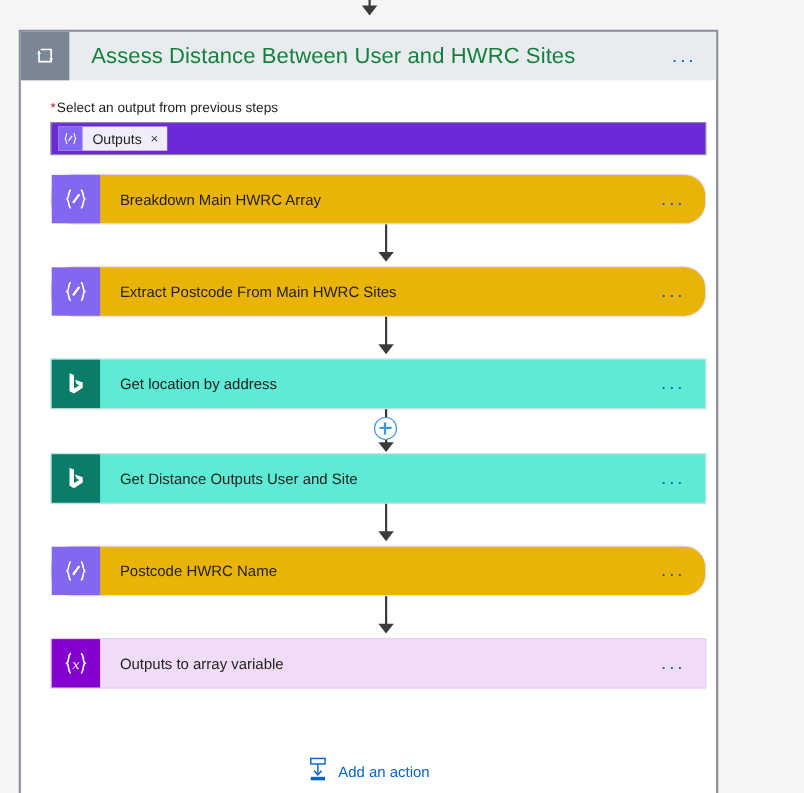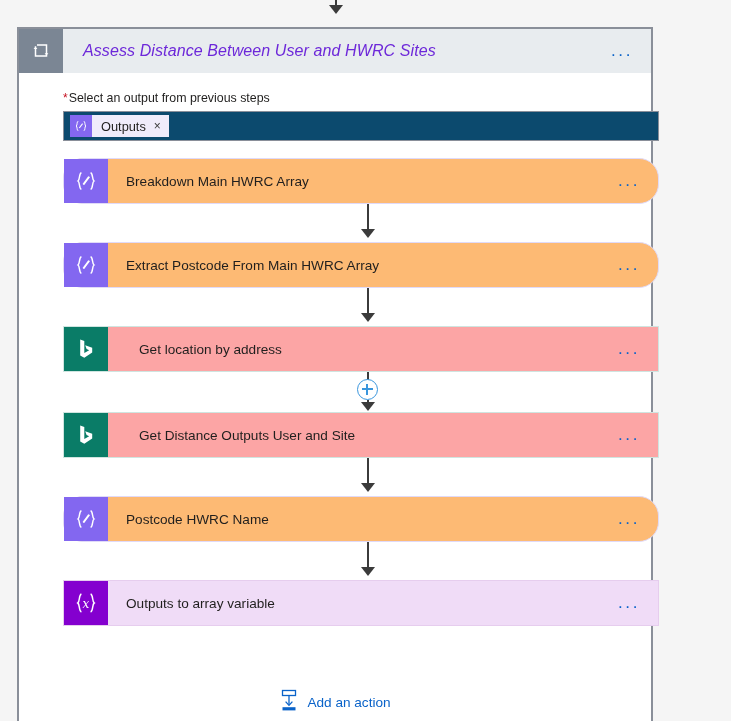--- a/index.html
+++ b/index.html
@@ -83,39 +83,38 @@
     height: 44px;
     background: #7b8694;
     flex: 0 0 44px;
     display: flex;
     align-items: center;
     justify-content: center;
   }
   #scope-title {
     flex: 1 1 auto;
     padding-left: 20px;
-    font-size: 16px;
-    color: #6d28d9;
+    font-size: 20px;
+    color: #15803d;
     letter-spacing: .1px;
-    font-style: italic;
   }
   .ellipsis {
     flex: 0 0 auto;
     padding-right: 18px;
     color: #0a63c9;
     font-size: 17px;
     letter-spacing: 2.6px;
     line-height: 8px;
     user-select: none;
   }
 
   
   #scope-body {
     position: relative;
-    padding: 0 32px;
+    padding: 0 15px;
   }
 
   .field-label {
     margin-top: 18px;
     margin-left: 12px;
     font-size: 12.4px;
     color: #201f1e;
   }
   .req-star {
     color: #c50f1f;
@@ -125,21 +124,21 @@
   }
 
   .token-box {
     margin-top: 6px;
     margin-left: 12px;
     margin-right: 0px;
     width: 596px;
     height: 30px;
     border: 1px solid #8a8f99;
     box-sizing: border-box;
-    background: #0c4a6e;
+    background: #6d28d9;
     display: flex;
     align-items: center;
     padding-left: 6px;
   }
   .token {
     display: inline-flex;
     align-items: center;
     height: 22px;
     background: #f0ecfb;
   }
@@ -168,22 +167,22 @@
   .card {
     position: relative;
     margin-left: 12px;
     width: 596px;
     height: 46px;
     display: flex;
     align-items: center;
     border: 1px solid #d8d8de;
     box-sizing: border-box;
   }
-  .card.compose { background: #fdba74; border-color: #e0daf8; border-radius: 20px; }
-  .card.bing    { background: #fca5a5; border-color: #cfe5e0; gap: 13px; }
+  .card.compose { background: #eab308; border-color: #e0daf8; border-radius: 20px; }
+  .card.bing    { background: #5eead4; border-color: #cfe5e0; }
   .card.variable{ background: #f0dcf7; border-color: #e6cdee; }
 
   .card-icon {
     flex: 0 0 44px;
     width: 44px; height: 44px;
     display: flex;
     align-items: center;
     justify-content: center;
   }
   .card.compose  .card-icon { background: #8367f0; }
@@ -295,21 +294,21 @@
 
       <div class="card compose">
         <div class="card-icon">
           <svg width="26" height="26" viewBox="0 0 26 26" aria-hidden="true">
             <path d="M8.4 4.6 C5.8 5.6 7.1 11.6 5.0 13 C7.1 14.4 5.8 20.4 8.4 21.4" fill="none" stroke="#ffffff" stroke-width="1.5"></path>
             <path d="M17.6 4.6 C20.2 5.6 18.9 11.6 21.0 13 C18.9 14.4 20.2 20.4 17.6 21.4" fill="none" stroke="#ffffff" stroke-width="1.5"></path>
             <path d="M10.2 16.4 L15.9 8.6" fill="none" stroke="#ffffff" stroke-width="1.6"></path>
             <path d="M15.9 8.6 L16.9 9.3 L11.2 17.1 L10.2 16.4 Z" fill="#ffffff"></path>
           </svg>
         </div>
-        <div class="card-title">Extract Postcode From Main HWRC Array</div>
+        <div class="card-title">Extract Postcode From Main HWRC Sites</div>
         <div class="ellipsis">...</div>
       </div>
 
       <div class="conn conn-short">
         <div class="vline" style="top:0px; height:28px;"></div>
         <div class="arrowhead" style="top:25px;"></div>
       </div>
 
       <div class="card bing">
         <div class="card-icon">

